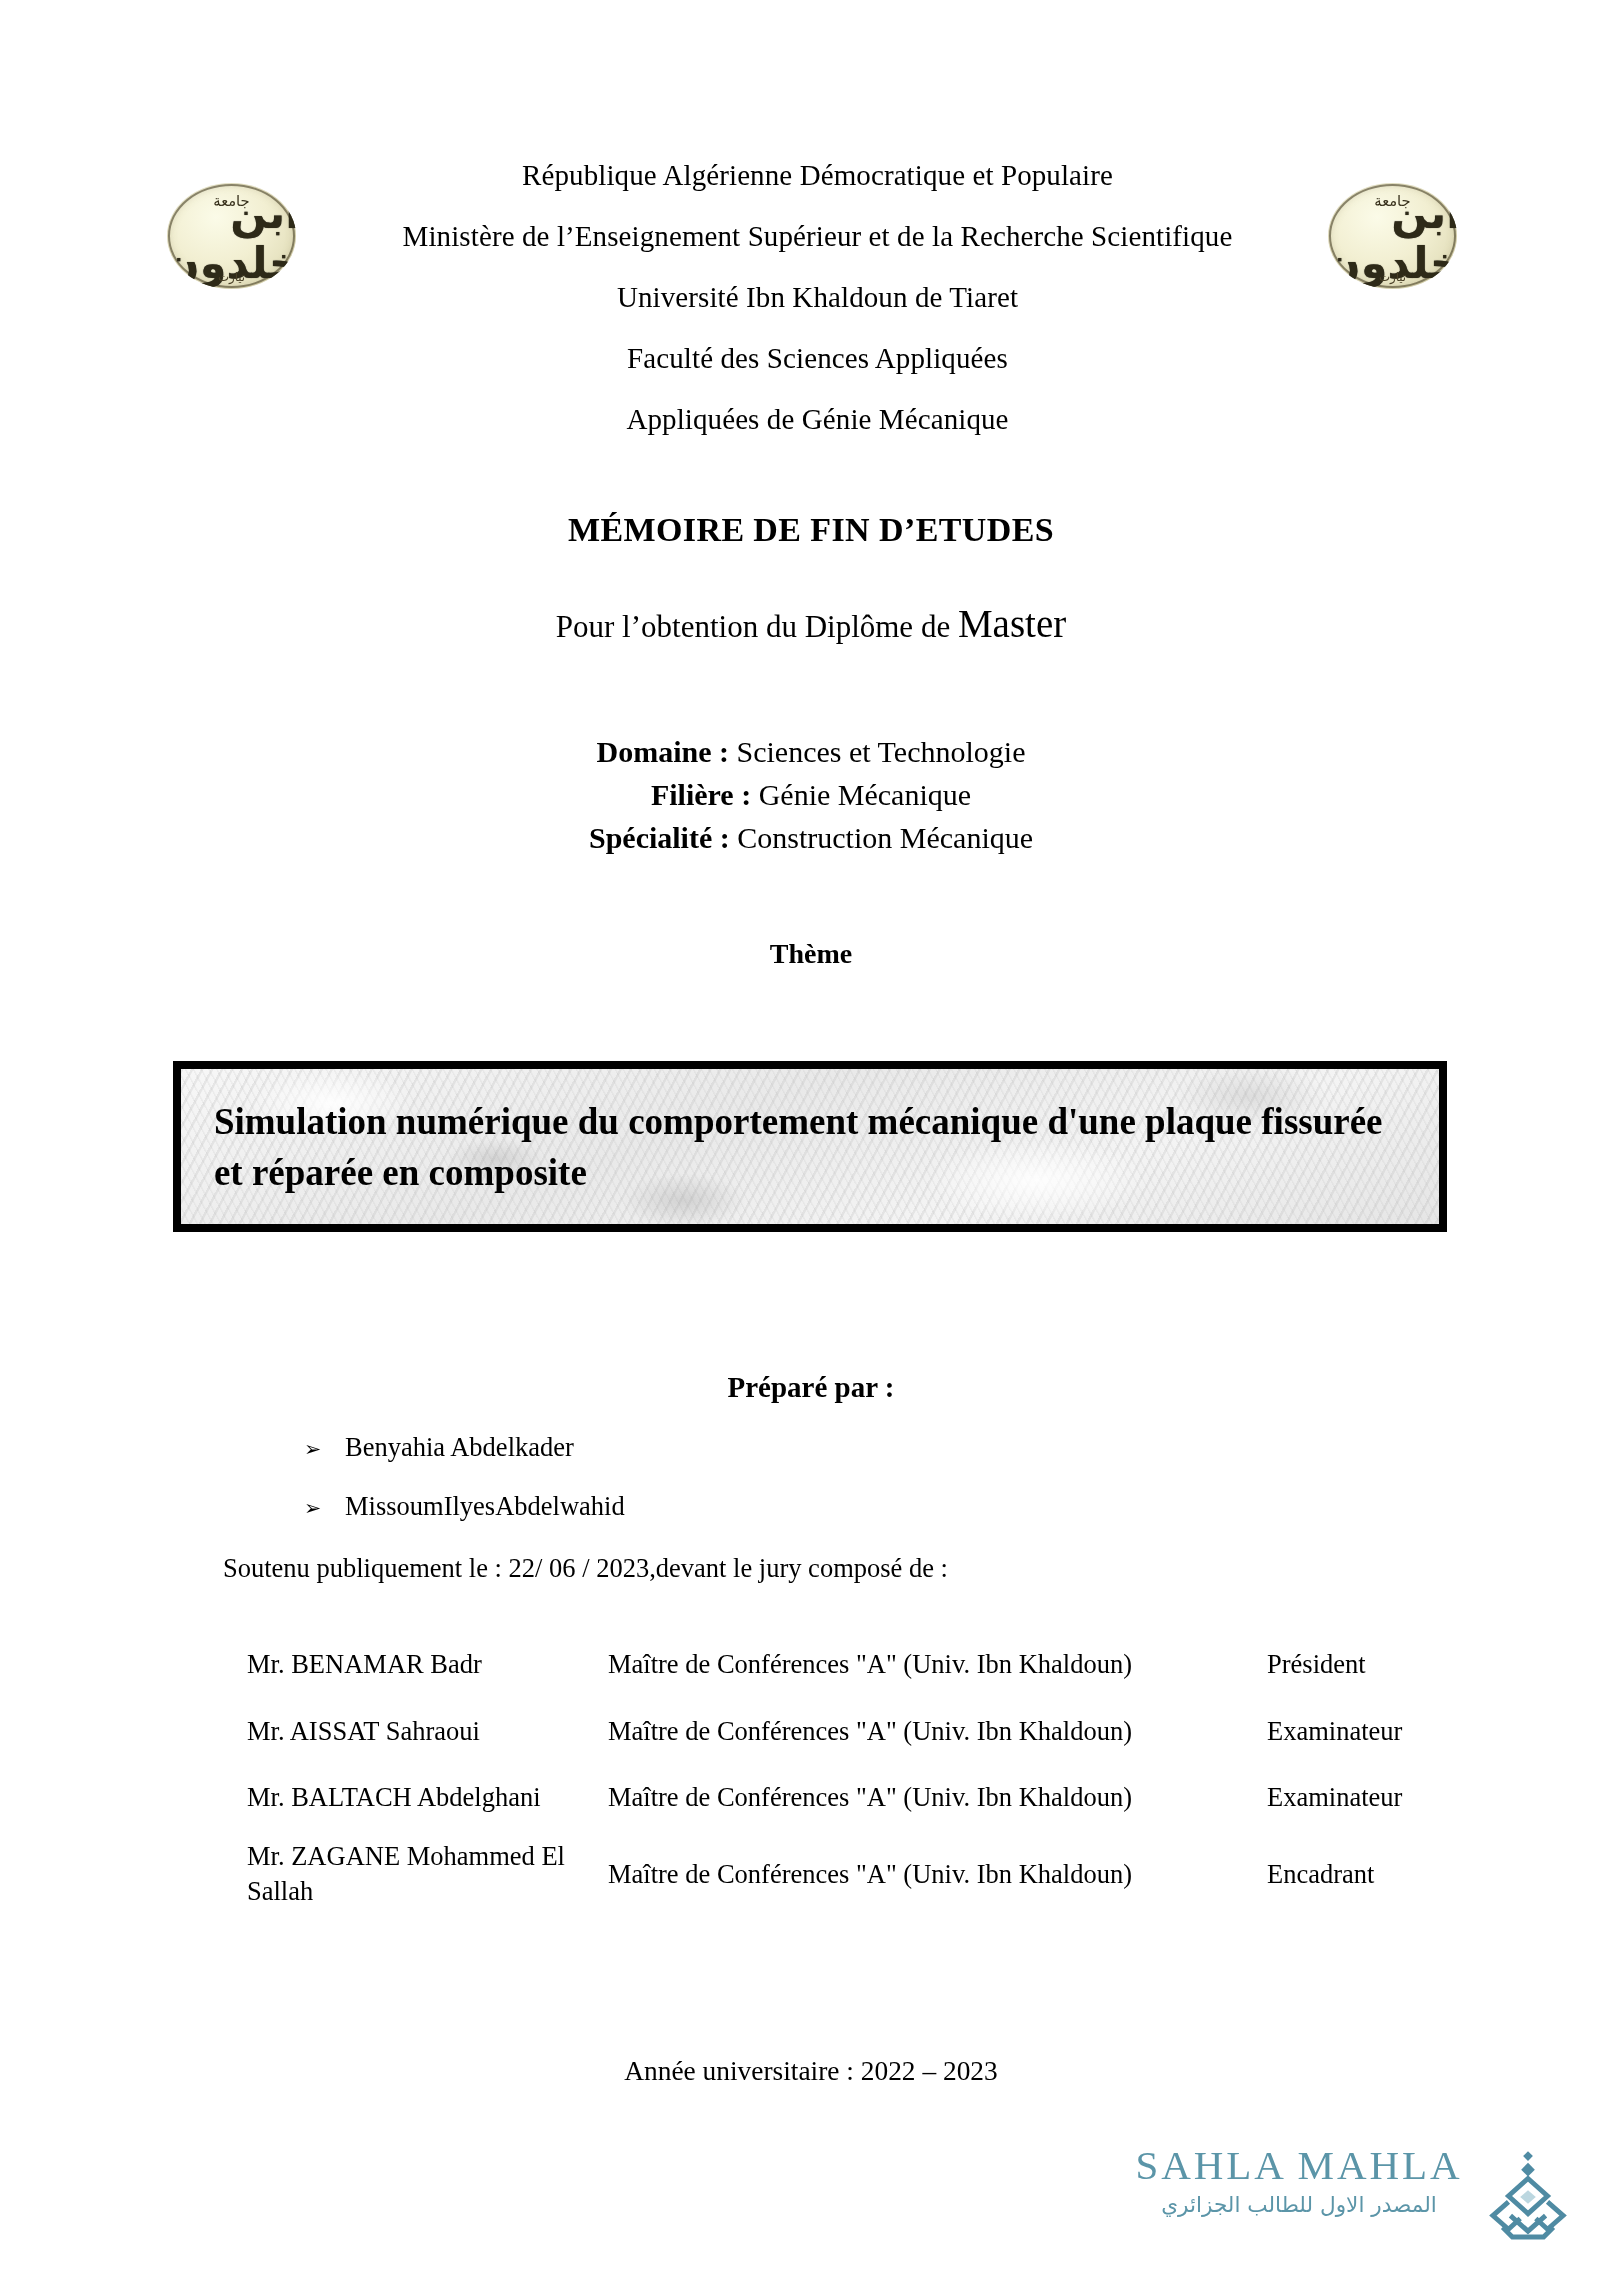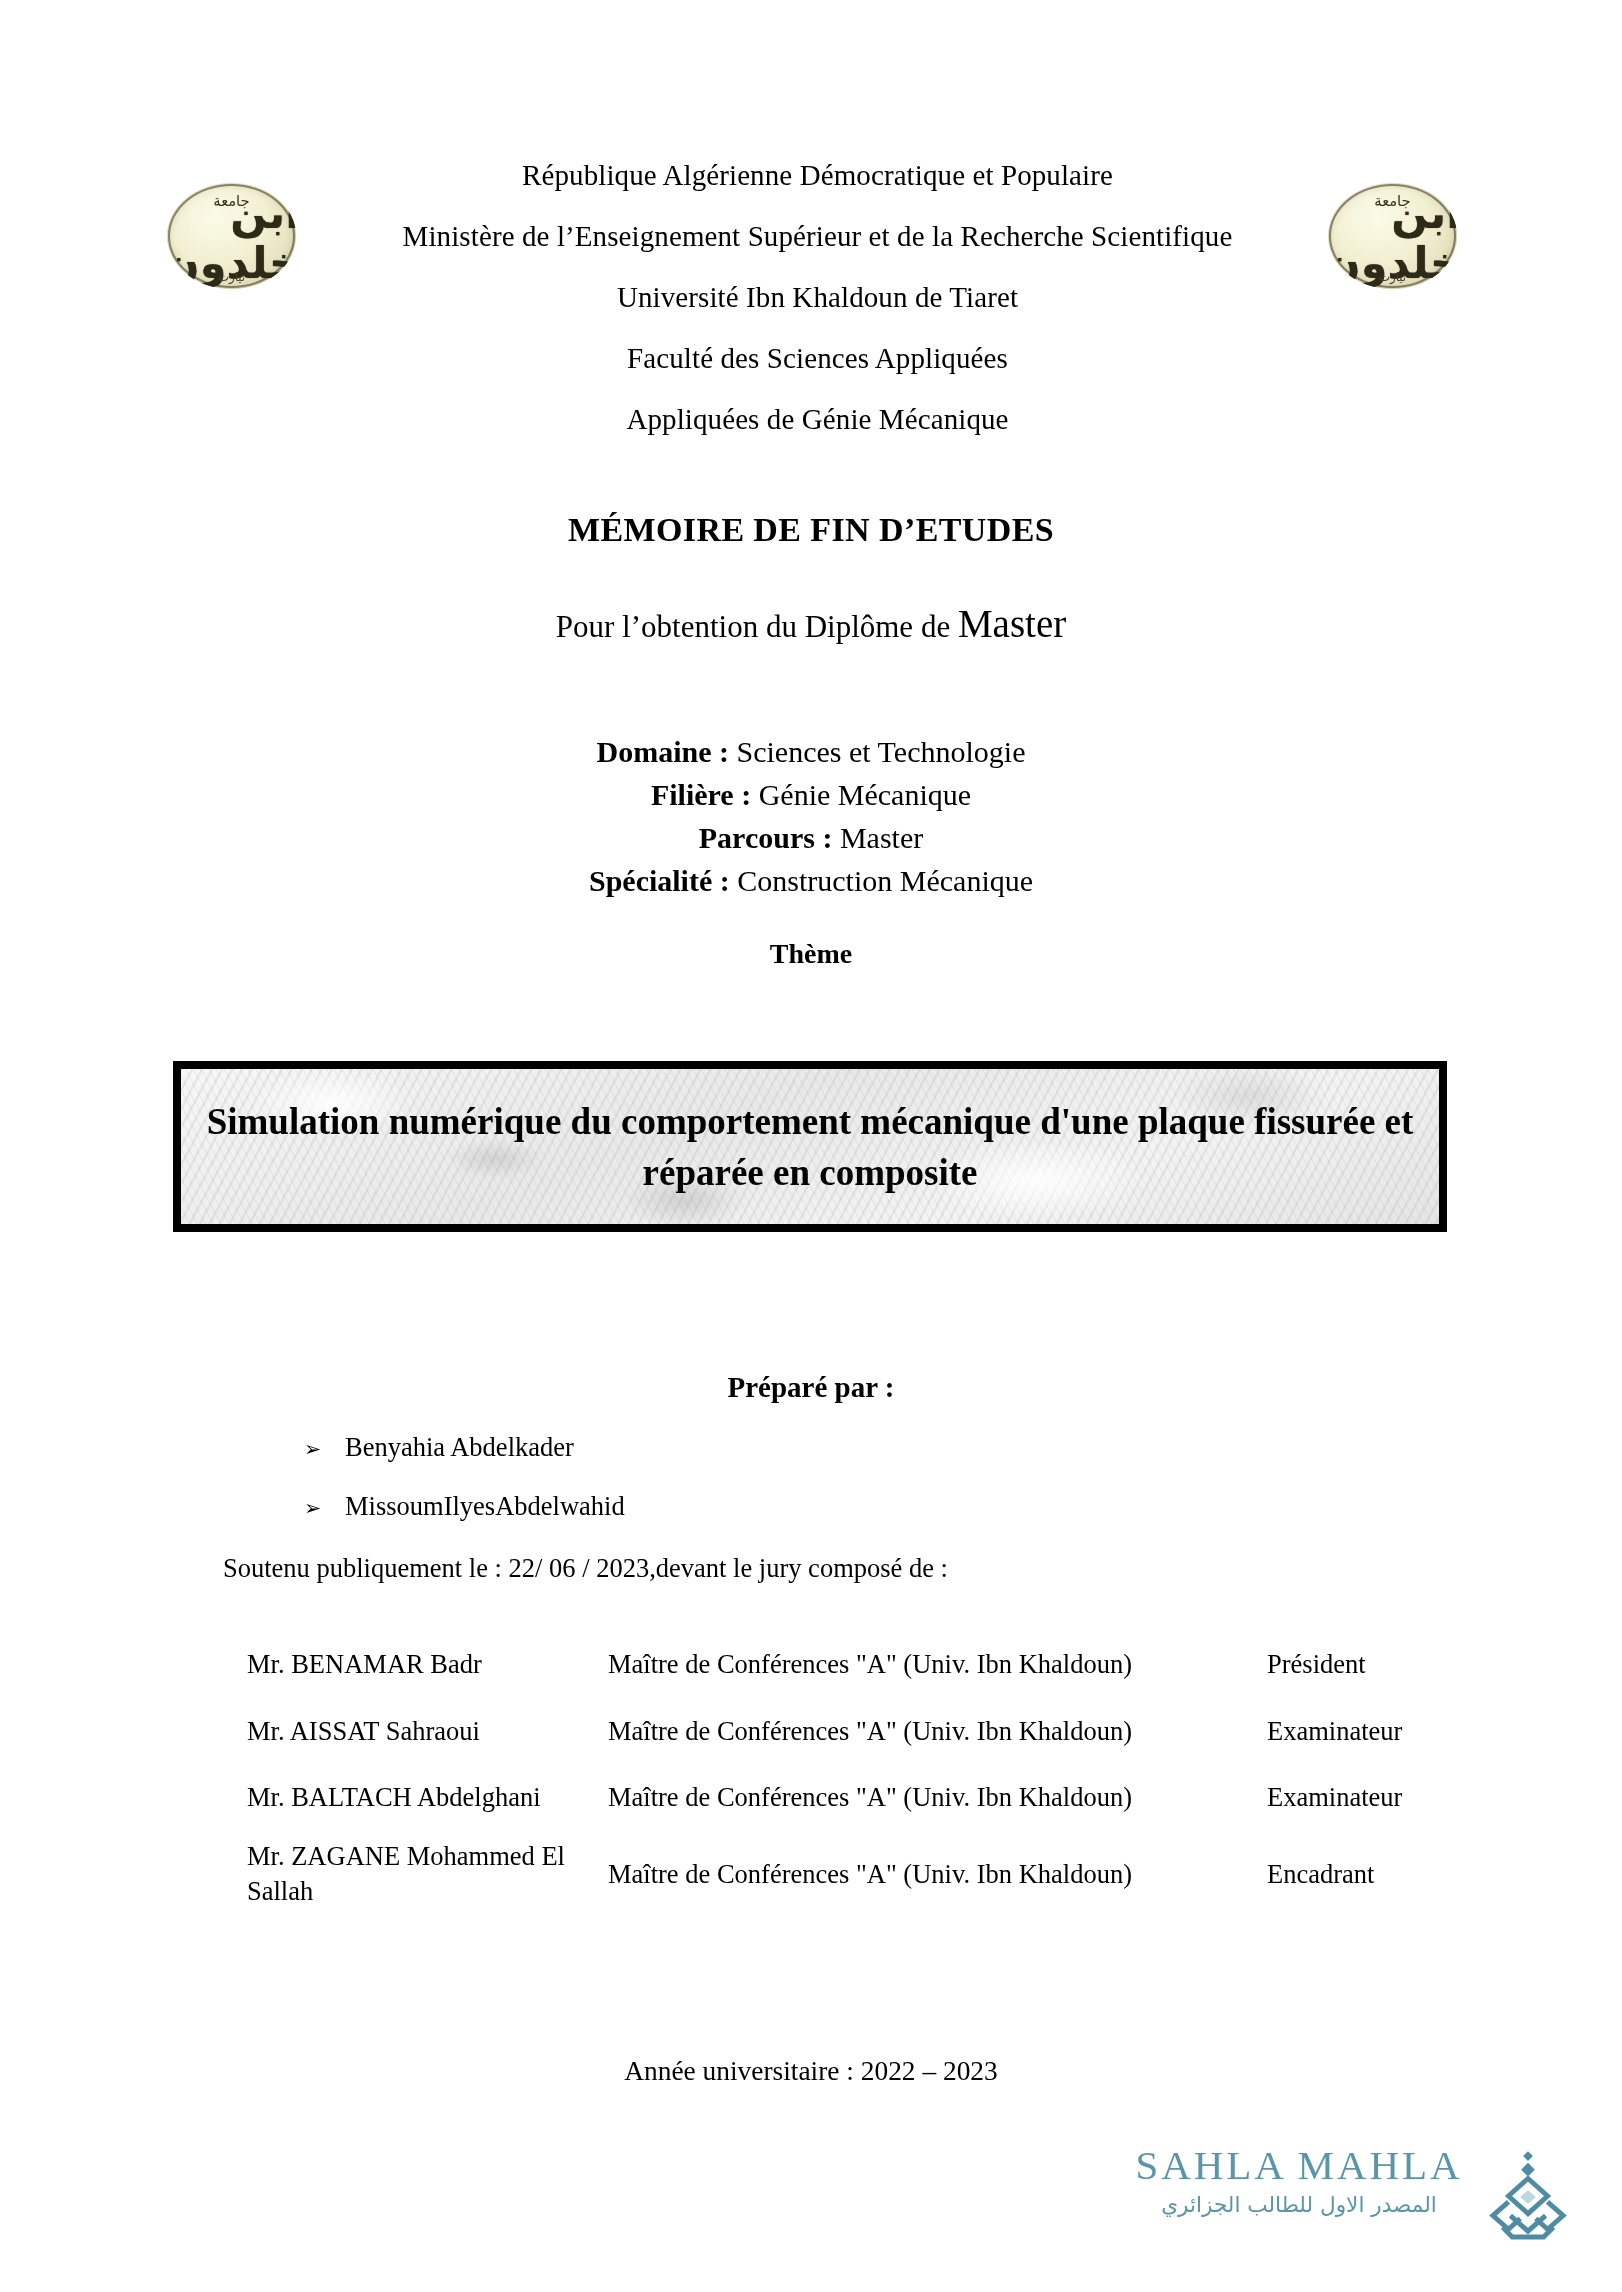--- a/index.html
+++ b/index.html
@@ -177,22 +177,21 @@
       radial-gradient(ellipse 108px 44px at 85% 18%, rgba(170,170,170,.30), rgba(170,170,170,0) 70%),
       radial-gradient(ellipse 69px 29px at 25% 58%, rgba(150,150,150,.28), rgba(150,150,150,0) 70%),
       repeating-linear-gradient(118deg, rgba(175,175,175,.22) 0px, rgba(175,175,175,.22) 2px, rgba(255,255,255,0) 2.9px, rgba(255,255,255,0) 8.8px),
       repeating-linear-gradient(62deg, rgba(190,190,190,.18) 0px, rgba(190,190,190,.18) 1px, rgba(255,255,255,0) 2px, rgba(255,255,255,0) 6.9px),
       linear-gradient(160deg, #f7f7f7 0%, #e9e9e9 40%, #f4f4f4 70%, #e5e5e5 100%);
   }
   .theme-title {
     font-size: 37px;
     font-weight: bold;
     line-height: 51px;
-    text-align: center;
-    padding: 0 22px;
+    padding: 0 33px;
   }
 
   
   .prepared-label {
     position: absolute;
     left: 0; right: 0;
     top: 1371px;
     text-align: center;
     font-size: 29px;
     font-weight: bold;
@@ -342,24 +341,20 @@
   <div class="fields">
     <div class="field-line">
       <b>Domaine :</b>
       <span>Sciences et Technologie</span>
     </div>
     <div class="field-line">
       <b>Filière :</b>
       <span>Génie Mécanique</span>
     </div>
     <div class="field-line">
-      <b>Parcours :</b>
-      <span>Master</span>
-    </div>
-    <div class="field-line">
       <b>Spécialité :</b>
       <span>Construction Mécanique</span>
     </div>
   </div>
 
   <div class="theme-label">Thème</div>
 
   <div class="theme-box">
     <div class="theme-box-inner">
       <div class="theme-title">Simulation numérique du comportement mécanique d'une plaque fissurée et réparée en composite</div>

